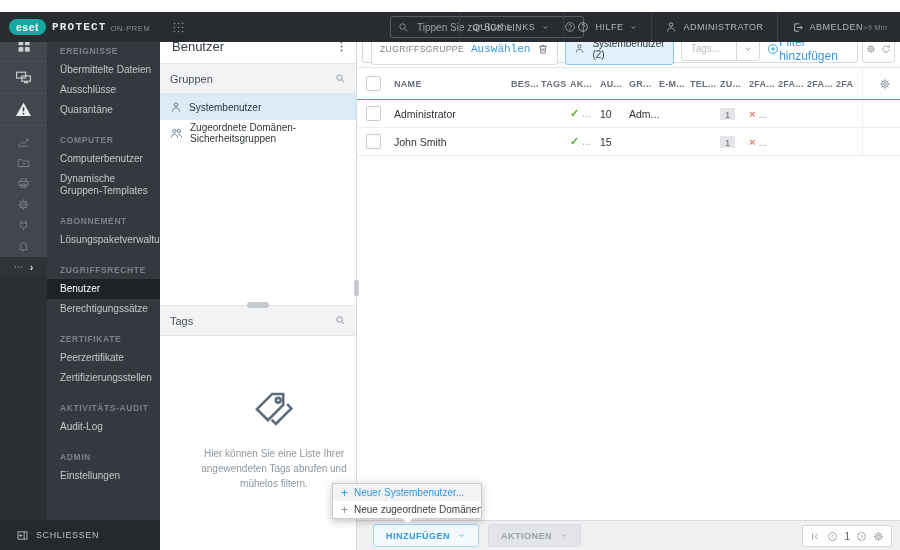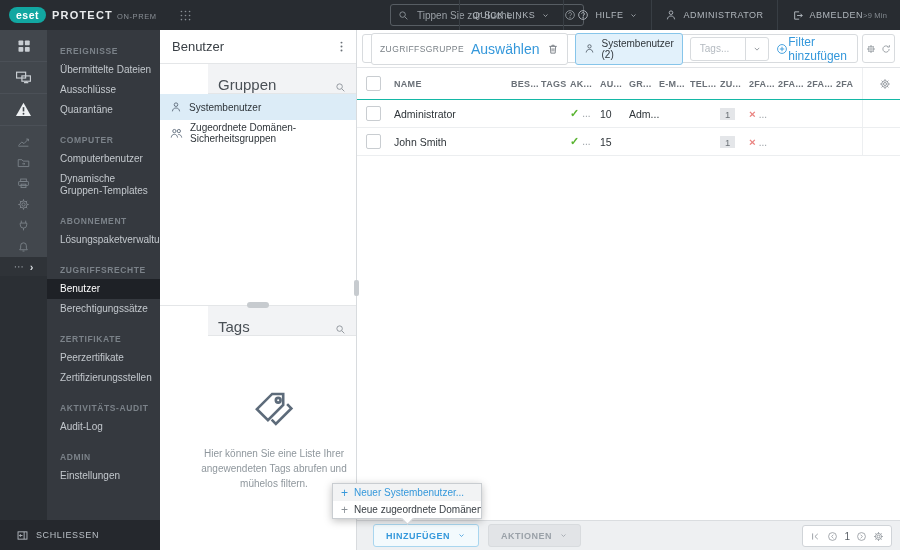--- a/index.html
+++ b/index.html
@@ -1,25 +1,25 @@
 <!DOCTYPE html>
 <html><head>
 <meta charset="utf-8">
 <style>
   html,body{margin:0;padding:0;width:900px;height:550px;overflow:hidden;
     font-family:"Liberation Sans",sans-serif;background:#fff;-webkit-font-smoothing:antialiased;}
   svg.ic{display:inline-block;vertical-align:middle;flex:none;}
 
   
-  #topbar{position:absolute;left:0;top:0;width:900px;height:30px;background:#282c31;
+  #topbar{position:absolute;left:0;top:12px;width:900px;height:30px;background:#282c31;
     display:flex;align-items:center;color:#aeb4ba;z-index:5;}
   .brand{display:flex;align-items:center;padding-left:9px;gap:6px;}
   .logo{background:#12a7a1;color:#fff;font-weight:bold;font-size:10.5px;letter-spacing:.5px;
     padding:2px 7px;border-radius:9px;}
-  .product{color:#e9ebed;font-size:11px;font-weight:bold;letter-spacing:1.2px;}
+  .product{color:#e9ebed;font-size:11px;font-weight:bold;letter-spacing:1.2px;font-family:Liberation Mono, monospace;}
   .edition{color:#8a9096;font-size:7.5px;letter-spacing:.6px;margin-left:-2px;margin-top:2px;}
   .appgrid{margin-left:16px;color:#8a9096;}
   .search{position:absolute;left:390px;top:4px;width:178px;height:20px;border:1px solid #575d63;
     border-radius:3px;display:flex;align-items:center;padding:0 7px;gap:6px;color:#8f959b;}
   .search input{flex:1;background:transparent;border:none;outline:none;color:#c9ced3;
     font-size:10px;font-family:"Liberation Sans",sans-serif;min-width:0;}
   .search input::placeholder{color:#9aa0a6;}
   .topmenu{position:absolute;right:0;top:0;height:30px;display:flex;align-items:stretch;}
   .topitem{display:flex;align-items:center;gap:6px;padding:0 13px;border-left:1px solid #383e44;
     font-size:9px;letter-spacing:.5px;color:#b0b6bc;cursor:default;}
@@ -50,21 +50,21 @@
     display:flex;align-items:center;gap:7px;padding-left:16px;box-sizing:border-box;
     color:#b9bfc5;font-size:9px;letter-spacing:.6px;cursor:pointer;}
 
   
   #panel{position:absolute;left:160px;top:30px;width:196px;height:520px;background:#fff;
     border-right:1px solid #d8dbde;box-sizing:content-box;}
   .p-head{height:33px;border-bottom:1px solid #e4e6e8;display:flex;align-items:center;
     padding:0 8px 0 12px;}
   .p-title{flex:1;font-size:13px;color:#3a4046;}
   .p-bar{height:29px;background:#f2f3f5;border-bottom:1px solid #e4e6e8;display:flex;
-    align-items:flex-end;padding:0 10px;font-size:15px;color:#4a5056;margin-left:48px;}
+    align-items:center;padding:0 10px;font-size:11px;color:#4a5056;}
   .p-bar .lbl{flex:1;}
   .p-item{height:26px;display:flex;align-items:center;gap:7px;padding:0 10px;
     font-size:10px;color:#2f353a;cursor:pointer;}
   .p-item.sel{background:#dcecf7;}
   .p-item .ic{color:#5d6b7a;}
   #tagsbar{position:absolute;left:0;top:275px;width:100%;border-top:1px solid #e4e6e8;}
   .handle-h{position:absolute;left:50%;top:-4px;margin-left:-11px;width:22px;height:6px;
     background:#c7cbcf;border-radius:3px;}
   .handle-v{position:absolute;right:-3px;top:250px;width:5px;height:16px;background:#c7cbcf;
     border-radius:2px;z-index:3;}
@@ -72,21 +72,21 @@
   #tagempty .txt{margin:14px auto 0;width:152px;font-size:10px;line-height:15px;color:#8f979d;}
 
   
   #main{position:absolute;left:357px;top:30px;width:543px;height:490px;background:#fff;}
   .toolbar{position:relative;height:37px;border-bottom:1px solid #e2e4e7;background:#fff;}
   .tb-wrap{position:absolute;left:5px;right:42px;top:4px;bottom:4px;border:1px solid #d8dbde;
     border-radius:3px;display:flex;align-items:center;gap:7px;padding:0 8px;}
   .chip{border:1px solid #d8dbde;border-radius:3px;height:22px;display:flex;align-items:center;
     gap:7px;padding:4px 8px;background:#fff;}
   .chip .caps{font-size:8.5px;letter-spacing:.4px;color:#7a8187;}
-  .chip .link{font-size:14px;color:#3598db;cursor:pointer;}
+  .chip .link{font-size:11px;color:#3598db;cursor:pointer;font-family:Liberation Mono, monospace;}
   .chip.blue{background:#e2f1fb;border-color:#86c5ea;font-size:10px;color:#2f353a;}
   .chip.blue .ic{color:#4a5560;}
   .chip.tags{padding:0;color:#b4bac0;font-size:10px;width:86px;}
   .chip.tags .ph{flex:1;padding:0 9px;}
   .chip.tags .dd{height:100%;border-left:1px solid #d8dbde;display:flex;align-items:center;
     padding:0 6px;color:#8a9096;}
   .filter-link{margin-left:auto;display:flex;align-items:center;color:#3598db;
     font-size:12px;cursor:pointer;}
   .tools{position:absolute;right:5px;top:4px;bottom:4px;width:31px;border:1px solid #d8dbde;
     border-radius:3px;display:flex;align-items:center;justify-content:center;gap:5px;color:#8a9096;}

